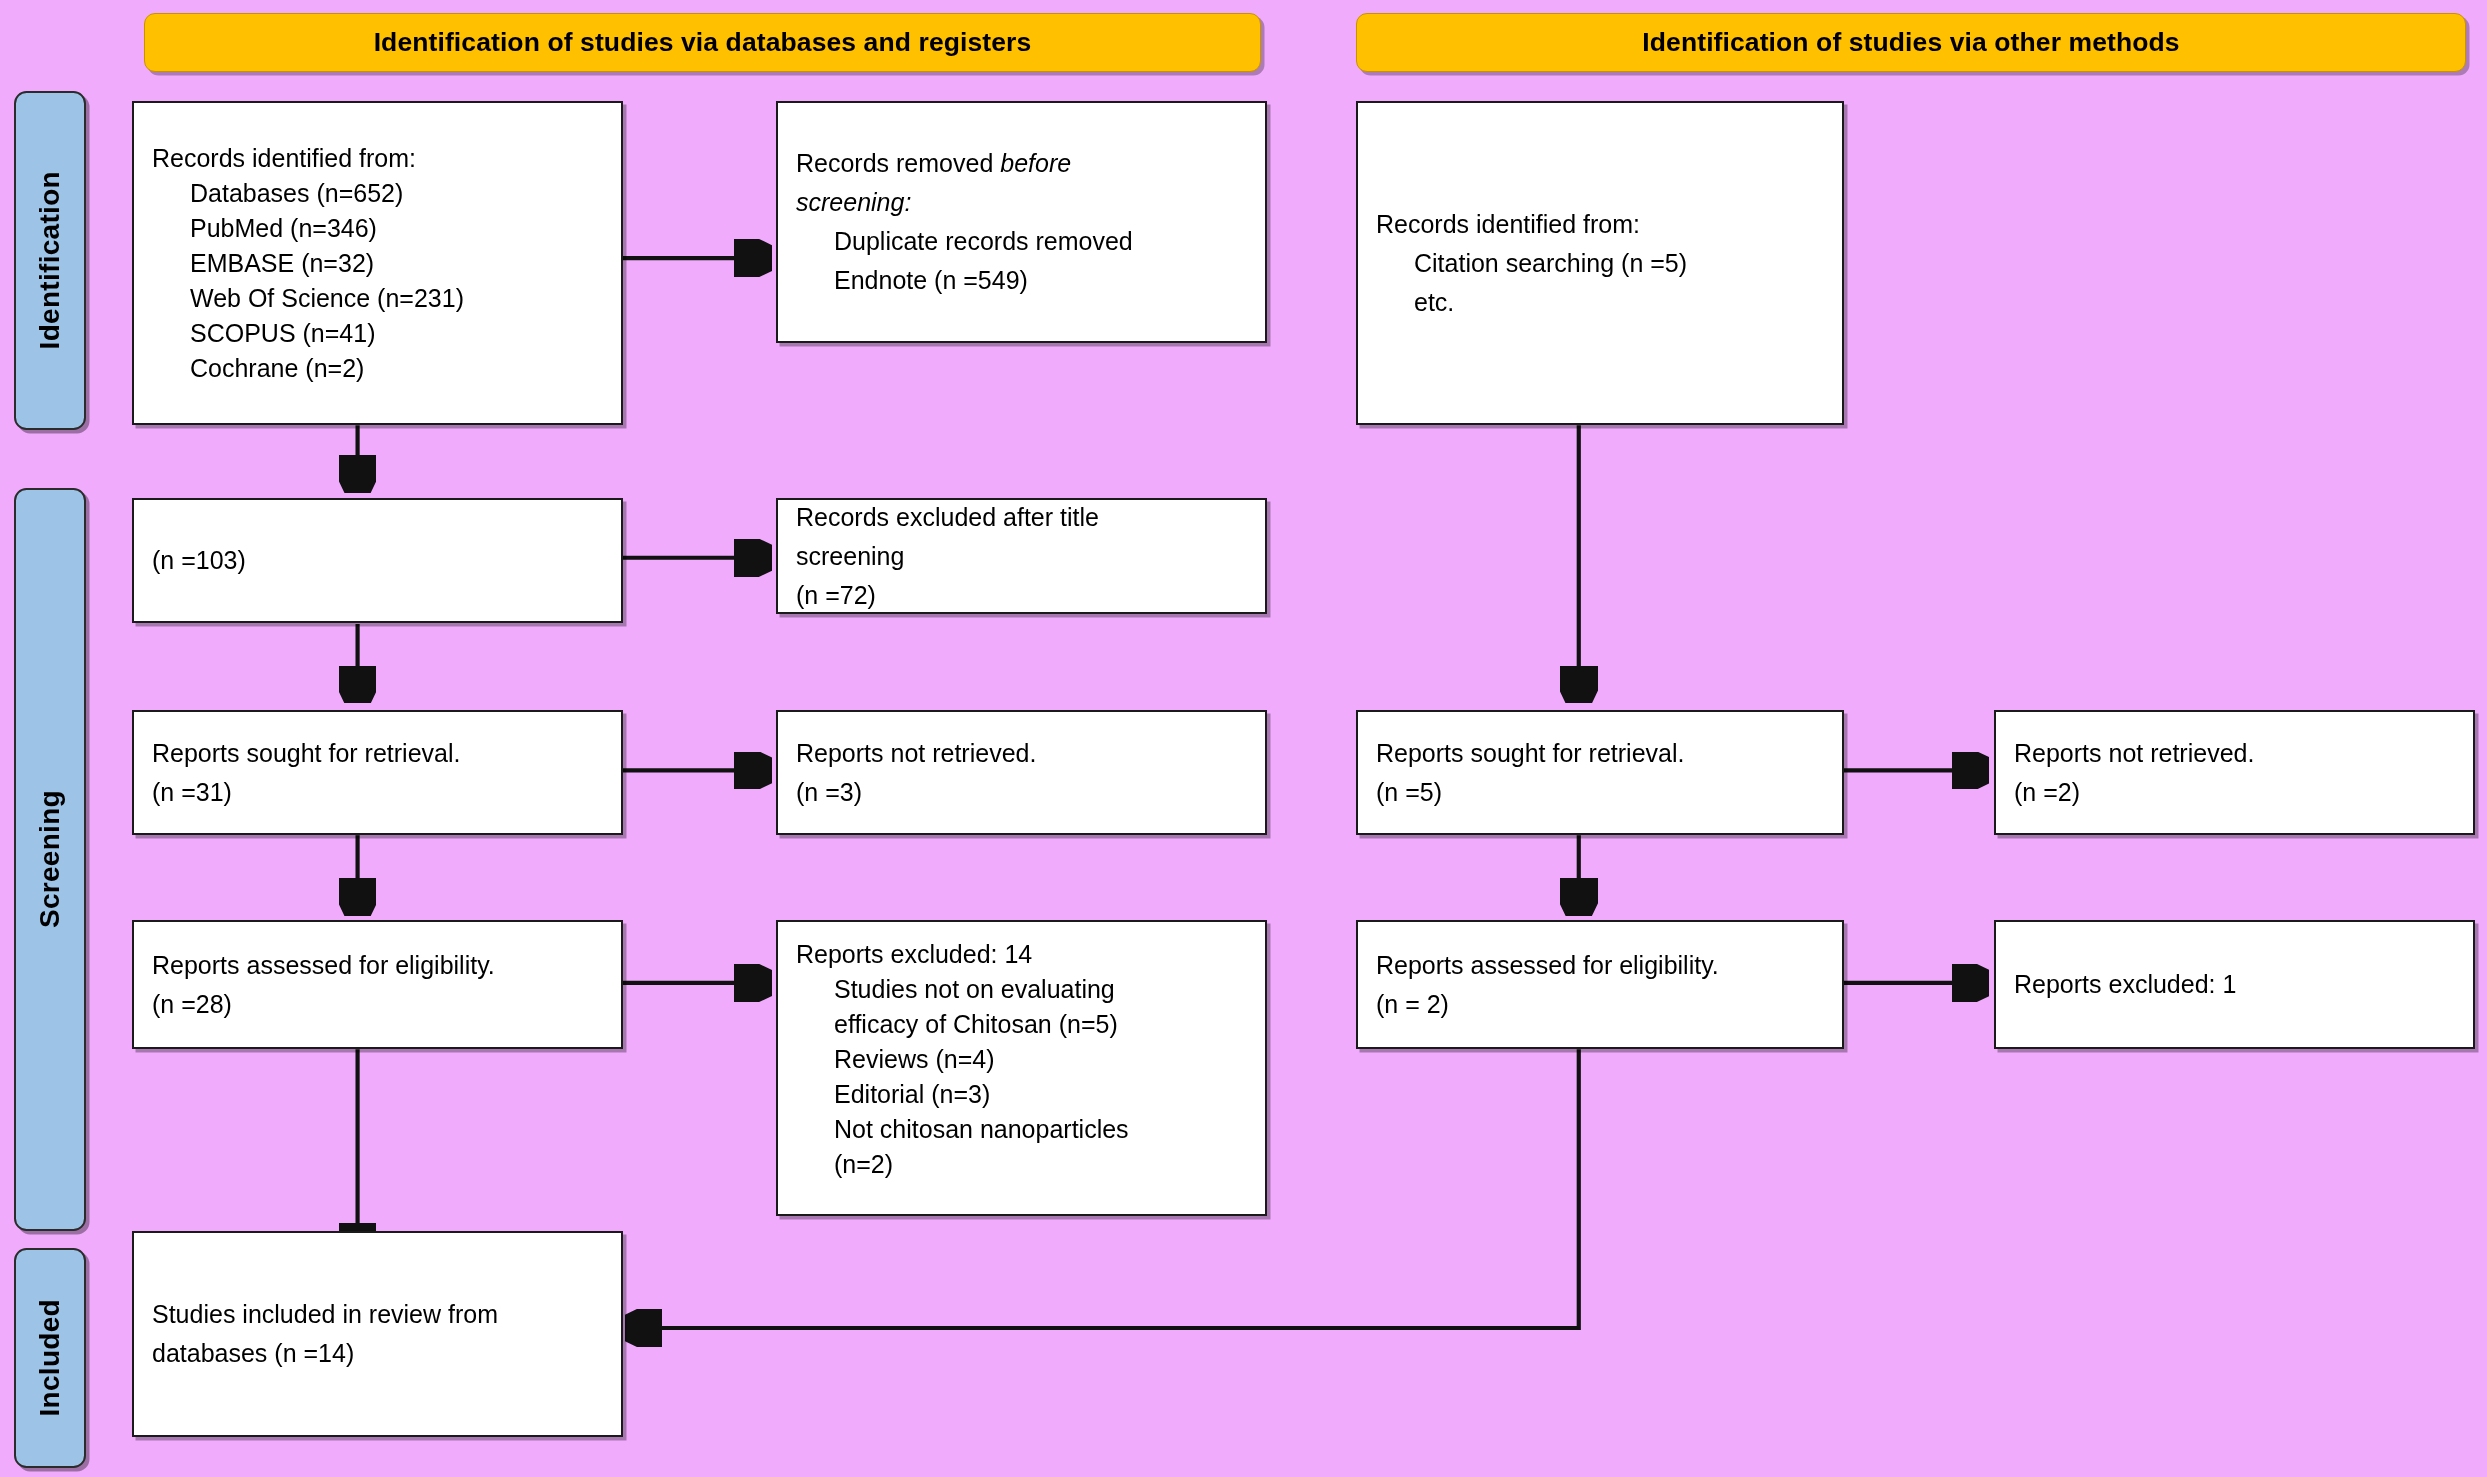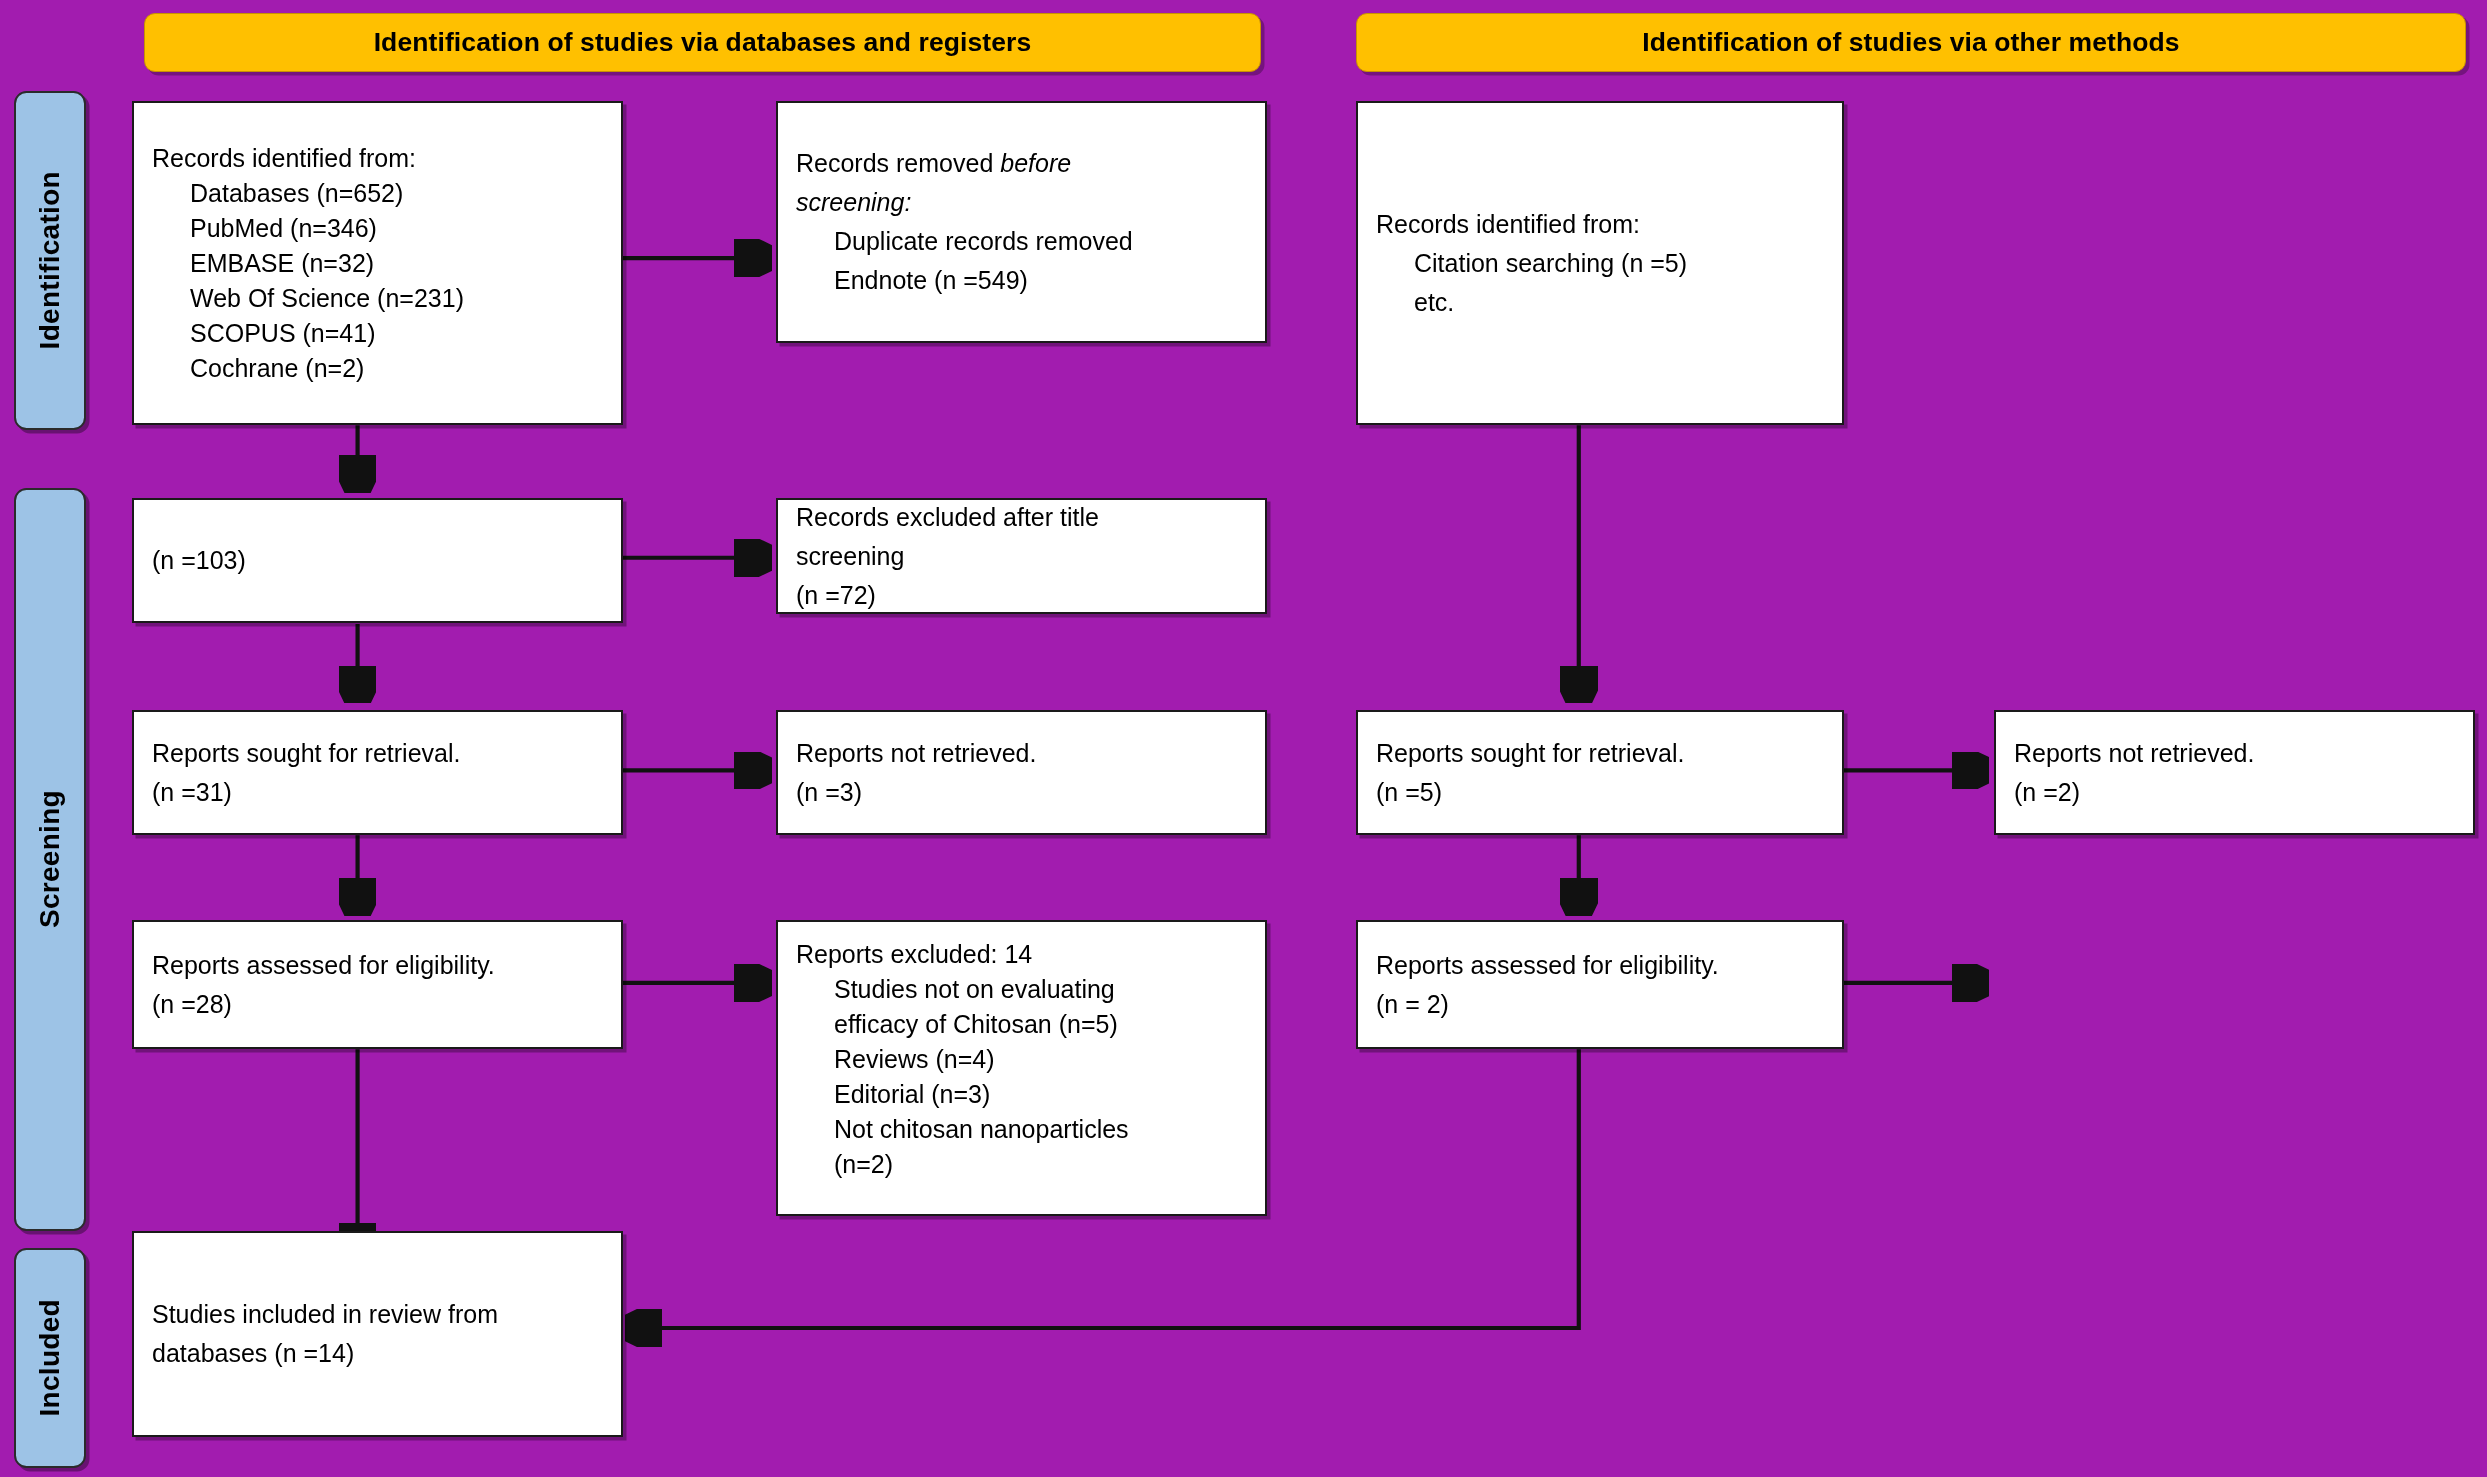--- a/index.html
+++ b/index.html
@@ -5,21 +5,21 @@
 <style>
   html,body{margin:0;padding:0;background:#ffffff;}
   body{
     font-family:"Liberation Sans", sans-serif;
     color:#000000;
   }
   #stage{
     position:relative;
     width:2487px;
     height:1478px;
-    background:#a21caf;
+    background:#f0abfc;
     overflow:hidden;
   }
 
   
   .phase-header{
     position:absolute;
     background:#FFC000;
     border:1.4px solid #C89200;
     border-radius:11px;
     box-shadow:3.5px 3.5px 0px rgba(0,0,0,0.28);
@@ -210,15 +210,18 @@
   <div class="node" style="left:1994px; top:710px; width:481px; height:125px; font-size:25px; line-height:39px;">
     <span class="ln">Reports not retrieved.</span>
     <span class="ln">(n =2)</span>
   </div>
 
   <div class="node" style="left:1356px; top:920px; width:488px; height:129px; font-size:25px; line-height:39px;">
     <span class="ln">Reports assessed for eligibility.</span>
     <span class="ln">(n = 2)</span>
   </div>
 
+  <div class="node" style="left:1994px; top:920px; width:481px; height:129px; font-size:25px; line-height:39px;">
+    <span class="ln">Reports excluded: 1</span>
+  </div>
 
 </div>
 
 
 </body></html>

